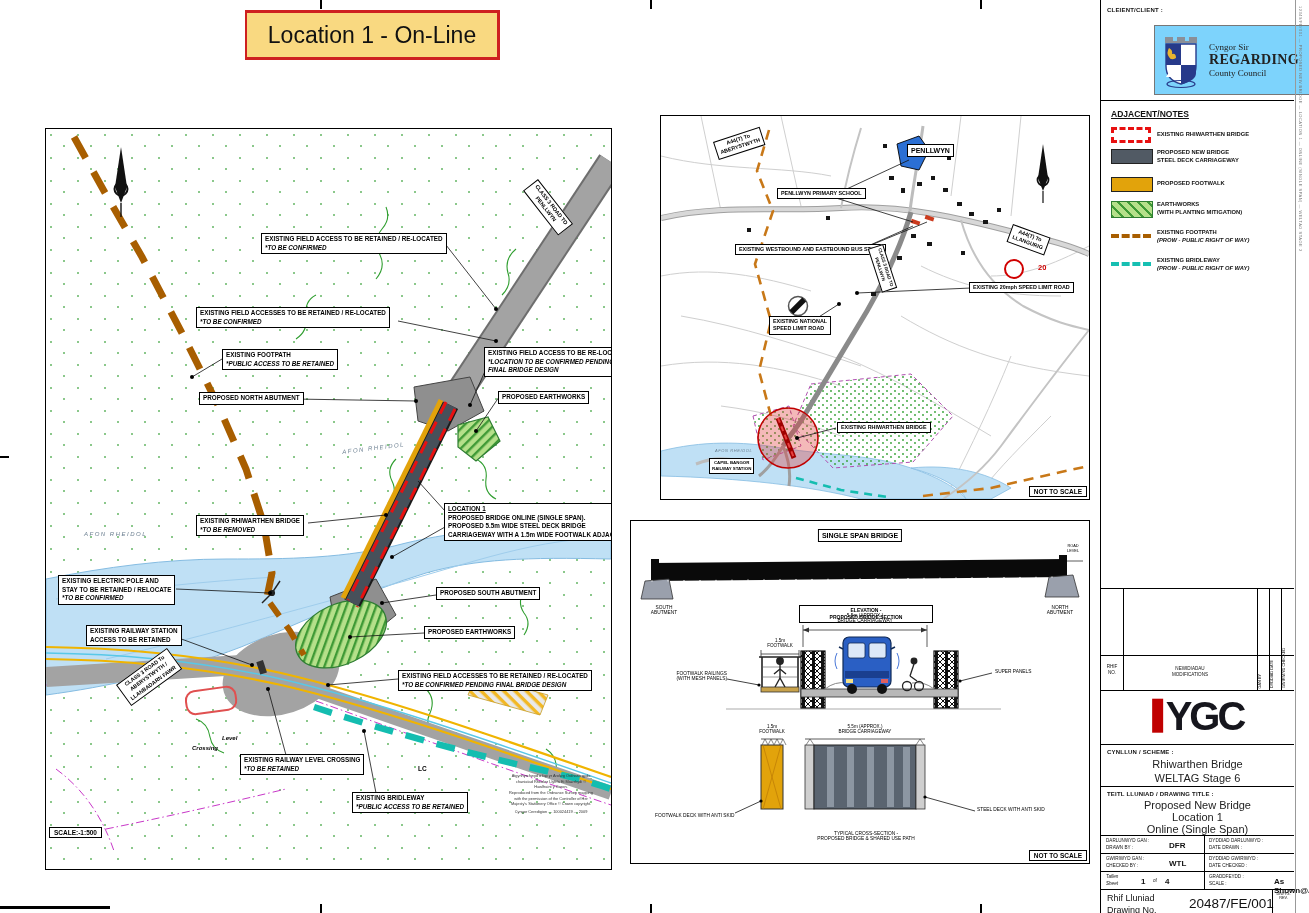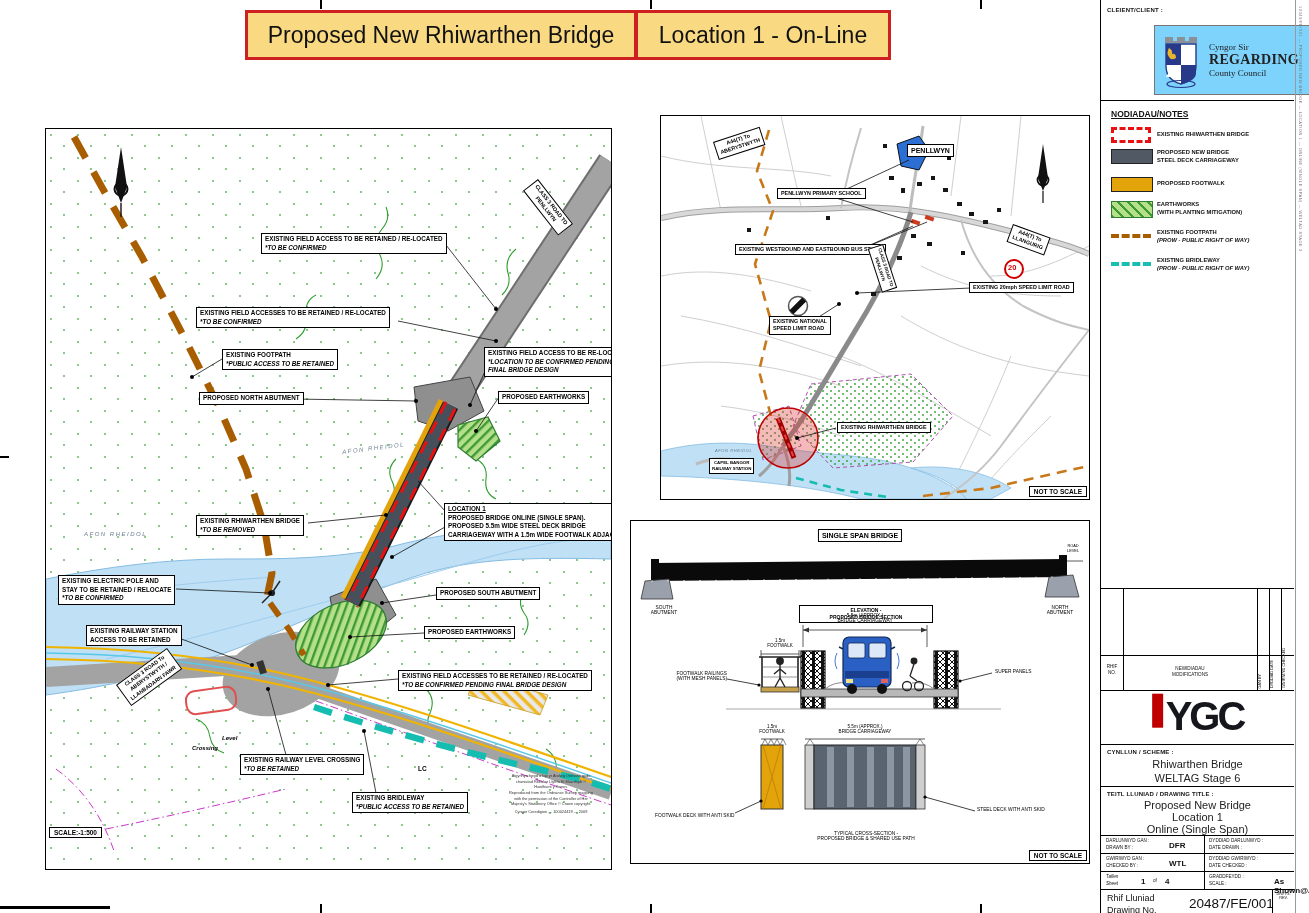--- a/index.html
+++ b/index.html
@@ -30,21 +30,21 @@
   .infobox{position:absolute;left:26px;top:38px;width:142px;border:2.5px solid #d01010;background:#fff;padding:6px 5px;
            color:#d01010;font-size:7.6px;font-weight:bold;font-style:italic;line-height:1.5;}
   .infobox .u{text-decoration:underline;}
   
   .rev-grid{position:absolute;inset:0;}
   .rev-v{position:absolute;top:0;bottom:0;width:1px;background:#000;}
   .rev-head{position:absolute;left:0;right:0;bottom:0;height:34px;border-top:1px solid #000;}
   .rev-head .c{position:absolute;font-size:4.6px;text-align:center;line-height:1.3;}
   .rot-col{position:absolute;bottom:2px;font-size:3.8px;line-height:1.1;writing-mode:vertical-rl;transform:rotate(180deg);text-align:left;}
   
-  .ygc{position:absolute;left:50%;top:50%;transform:translate(-50%,-54%);display:flex;align-items:flex-start;}
+  .ygc{position:absolute;left:50%;top:50%;transform:translate(-50%,-54%);display:flex;align-items:center;}
   .ygc .bar{width:11px;height:34px;background:#c00000;margin-right:3px;}
   .ygc .tx{font-size:40px;font-weight:800;letter-spacing:-3px;color:#16161d;}
   .cent{position:absolute;left:0;right:0;text-align:center;font-size:11px;color:#222;}
   
   .tb-row{position:absolute;left:0;width:100%;border-top:1px solid #000;box-sizing:border-box;}
   .tb-div{position:absolute;top:0;bottom:0;left:103px;width:1px;background:#000;}
   .tb-lab{position:absolute;font-size:4.6px;line-height:1.5;}
   .tb-val{position:absolute;font-size:8px;font-weight:bold;}
   .dwg-lab{position:absolute;left:6px;top:3px;font-size:9px;line-height:1.3;color:#111;}
   .dwg-val{position:absolute;left:88px;top:6px;font-size:13.5px;color:#111;}
@@ -75,21 +75,20 @@
   <div class="tick" style="left:320px;top:0;width:2px;height:9px;"></div>
   <div class="tick" style="left:650px;top:0;width:2px;height:9px;"></div>
   <div class="tick" style="left:980px;top:0;width:2px;height:9px;"></div>
   <div class="tick" style="left:320px;bottom:0;width:2px;height:9px;"></div>
   <div class="tick" style="left:650px;bottom:0;width:2px;height:9px;"></div>
   <div class="tick" style="left:980px;bottom:0;width:2px;height:9px;"></div>
   <div class="tick" style="left:0;top:456px;width:9px;height:2px;"></div>
   <div class="tick" style="left:0;bottom:4px;width:110px;height:3px;"></div>
 
   <div class="banner">
-    <div class="bx left">Proposed New Rhiwarthen Bridge</div>
     <div class="bx right">Location 1 - On-Line</div>
   </div>
 
   <div class="mapbox" style="left:45px;top:128px;width:565px;height:740px;">
     <svg width="565" height="740" viewBox="0 0 565 740">
       <defs>
         <pattern id="gdots" width="27" height="23" patternUnits="userSpaceOnUse">
           <circle cx="5" cy="6" r="1" fill="#2f9e2f"></circle>
             <circle cx="18" cy="17" r="1" fill="#2f9e2f"></circle>
         </pattern>
@@ -410,21 +409,21 @@
       </g>
     </svg>
 
     <div class="ml s ctr rot" style="left:52px;top:26px;transform:rotate(-18deg);">
       <div>A44(T) To</div>
         <div>ABERYSTWYTH</div>
     </div>
     <div class="ml" style="left:246px;top:28px;font-size:7px;">PENLLWYN</div>
     <div class="ml s" style="left:116px;top:72px;">PENLLWYN PRIMARY SCHOOL</div>
     <div class="ml s" style="left:74px;top:128px;">EXISTING WESTBOUND AND EASTBOUND BUS STOPS</div>
-    <div class="plain" style="left:347px;top:147px;font-size:7.5px;font-weight:bold;color:#d00000;">20</div>
+    <div class="plain" style="left:347px;top:147px;font-size:7.5px;font-weight:bold;color:#d00000;padding-left:30px;">20</div>
     <div class="ml s" style="left:308px;top:166px;">EXISTING 20mph SPEED LIMIT ROAD</div>
     <div class="ml s" style="left:108px;top:200px;">
       <div>EXISTING NATIONAL</div>
         <div>SPEED LIMIT ROAD</div>
     </div>
     <div class="ml xs ctr rot" style="left:222px;top:128px;transform:rotate(72deg);">
       <div>CLASS 3 ROAD TO</div>
         <div>PENLLWYN</div>
     </div>
     <div class="ml s ctr rot" style="left:352px;top:108px;transform:rotate(20deg);">
@@ -614,21 +613,21 @@
         </svg>
         <div class="txt">
           <div class="t1">Cyngor Sir</div>
           <div class="t2">REGARDING</div>
           <div class="t3">County Council</div>
         </div>
       </div>
     </div>
 
     <div class="rsec" style="top:100px;height:247px;">
-      <div class="notes-h">NODIADAU/NOTES</div>
+      <div class="notes-h">ADJACENT/NOTES</div>
       <div class="leg-item" style="top:26px;">
         <div class="leg-sw" style="width:34px;height:10px;border:3px dashed #e81010;"></div>
         <div class="leg-tx" style="top:4px;">EXISTING RHIWARTHEN BRIDGE</div>
       </div>
       <div class="leg-item" style="top:48px;">
         <div class="leg-sw" style="width:40px;height:13px;background:#515a64;border:1px solid #222;"></div>
         <div class="leg-tx"><span>PROPOSED NEW BRIDGE</span><br><span class="sub">STEEL DECK CARRIAGEWAY</span></div>
       </div>
       <div class="leg-item" style="top:76px;">
         <div class="leg-sw" style="width:40px;height:13px;background:#e2a30b;border:1px solid #222;"></div>

